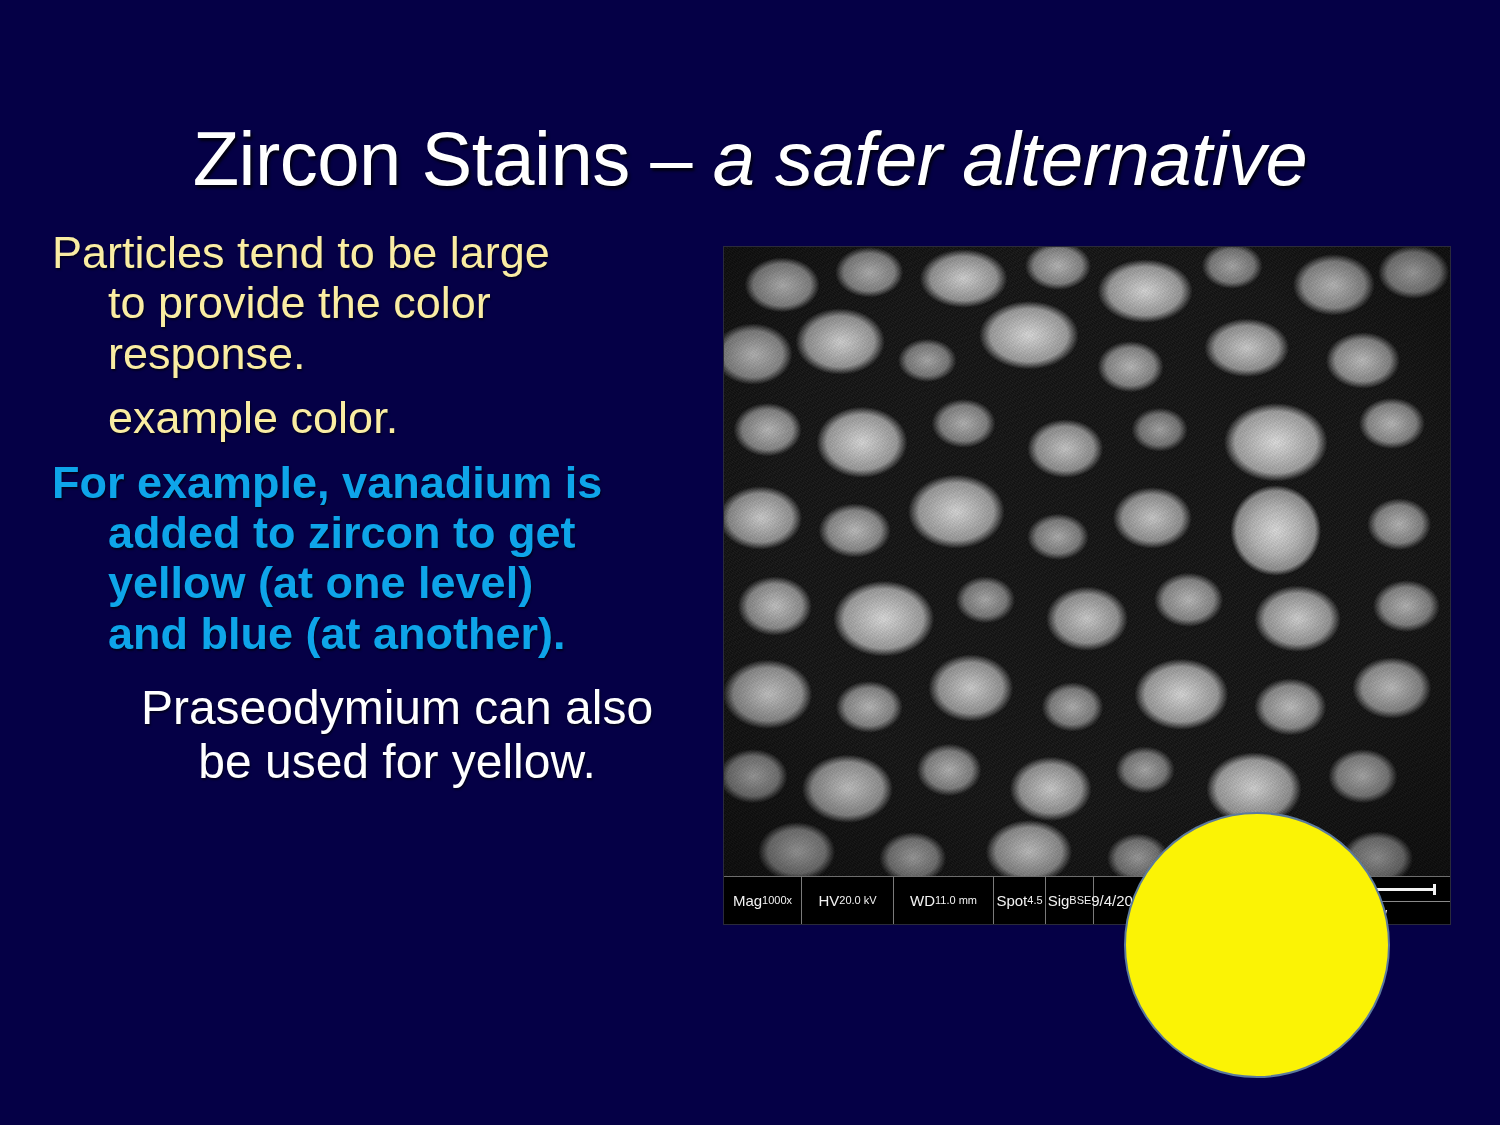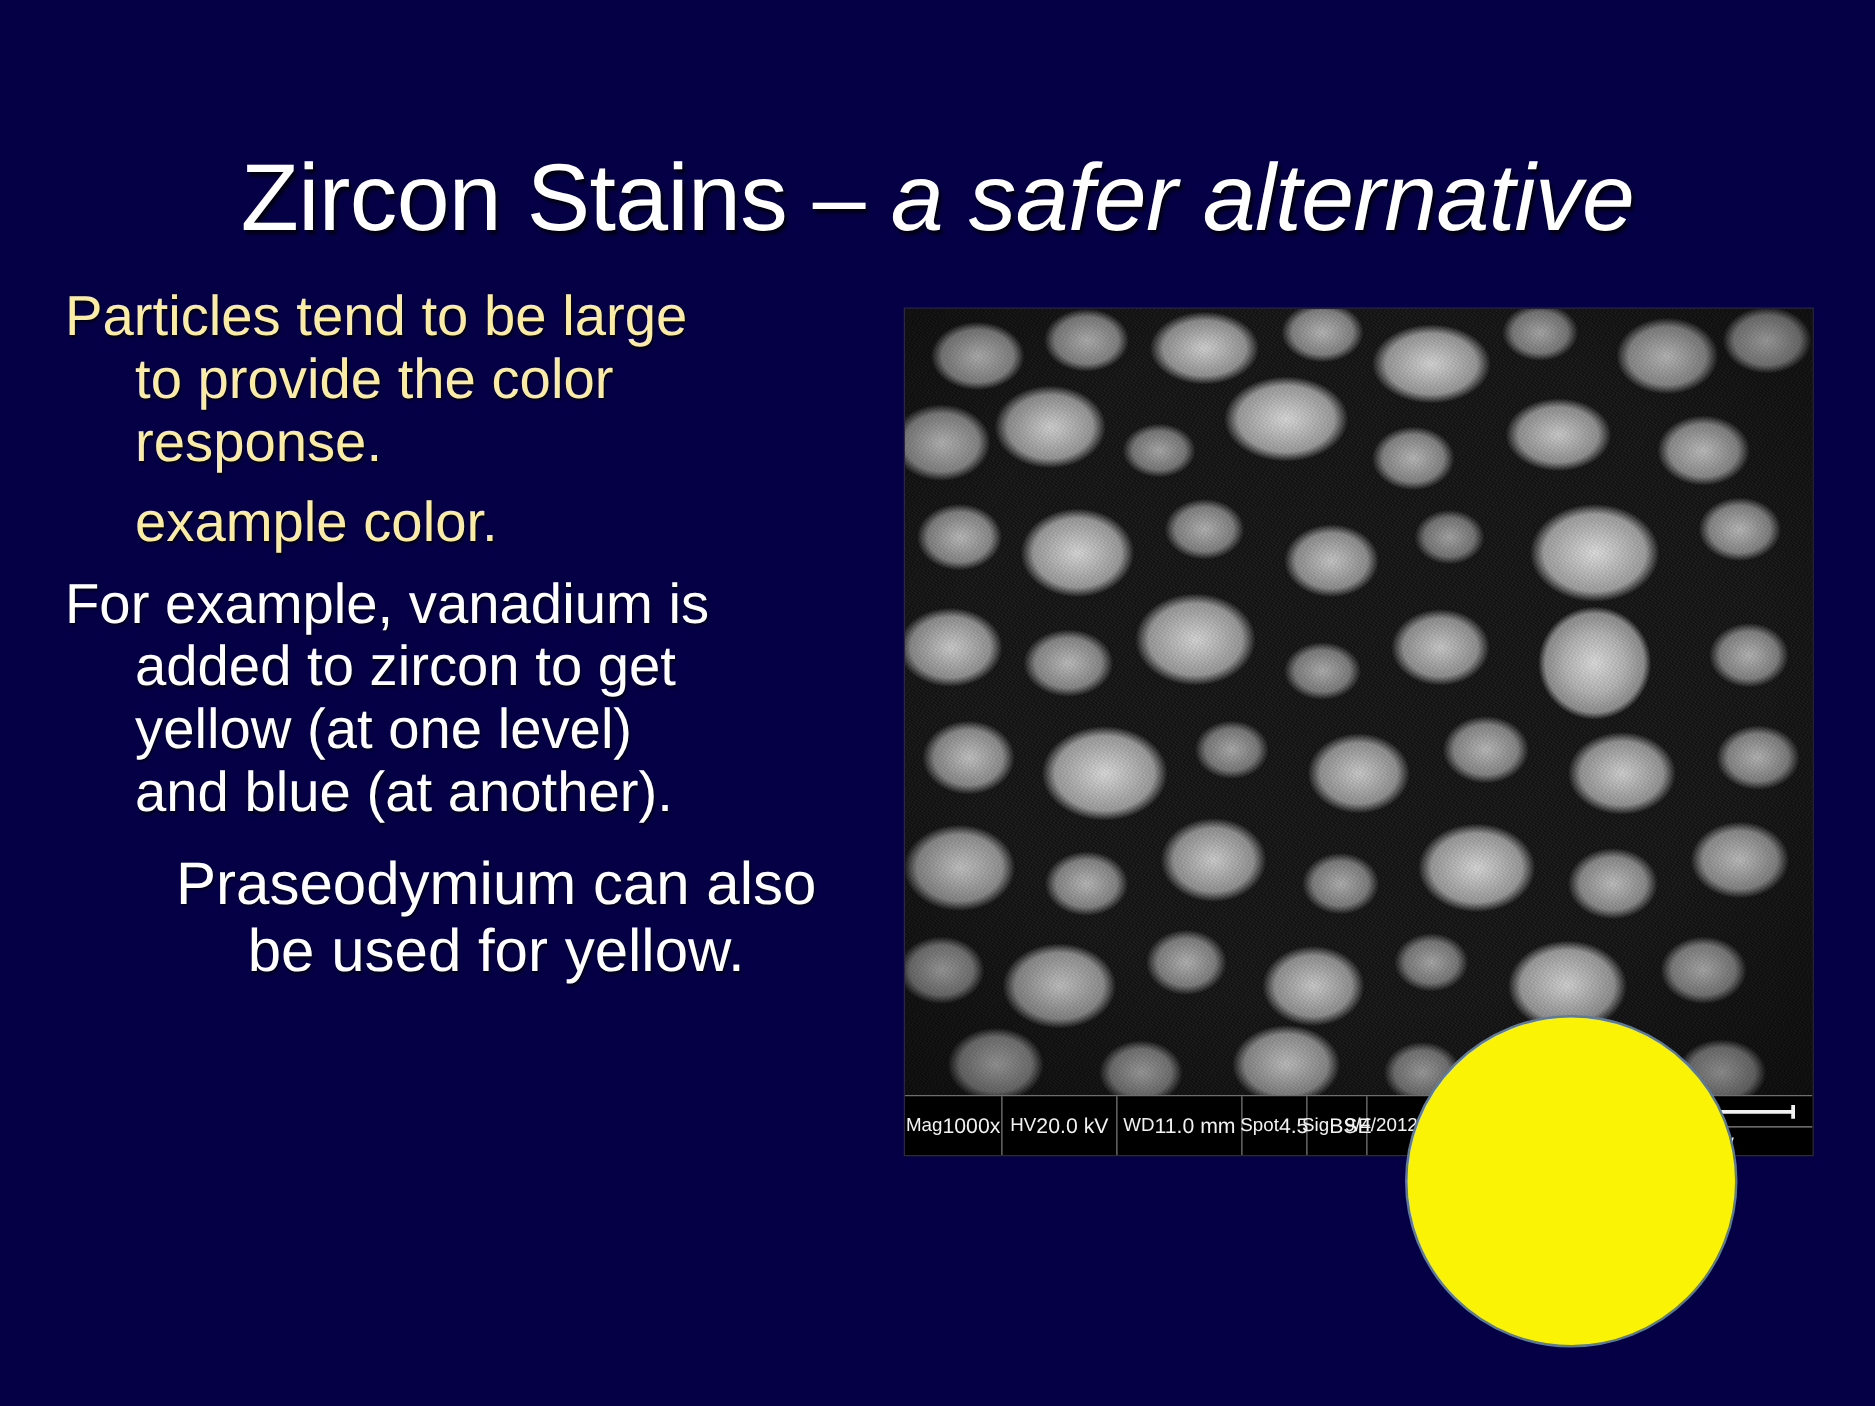--- a/index.html
+++ b/index.html
@@ -50,21 +50,22 @@
     text-shadow: 1px 2px 2px rgba(0,0,0,0.55);
   }
   .bullet .ln {
     display: block;
   }
   .lvl1 {
     font-size: 45px;
     color: #faeda3;
   }
   .lvl1.bright {
-    color: #ffffff;
+    color: #0ea5e9;
+    font-weight: bold;
   }
   .lvl1 .ln.ind {
     padding-left: 56px;
   }
   .lvl2 {
     font-size: 48px;
     color: #ffffff;
     text-align: center;
     padding-left: 40px;
     margin-top: 22px;
@@ -193,21 +194,21 @@
     align-items: center;
     padding: 0 5px;
     box-sizing: border-box;
   }
   .db-head {
     font-size: 15px;
     line-height: 21px;
     white-space: nowrap;
   }
   .db-val {
-    font-size: 17px;
+    font-size: 11px;
     line-height: 21px;
     white-space: nowrap;
   }
   #databar-right {
     flex: 1;
     display: flex;
     flex-direction: column;
     justify-content: center;
     align-items: center;
     position: relative;

